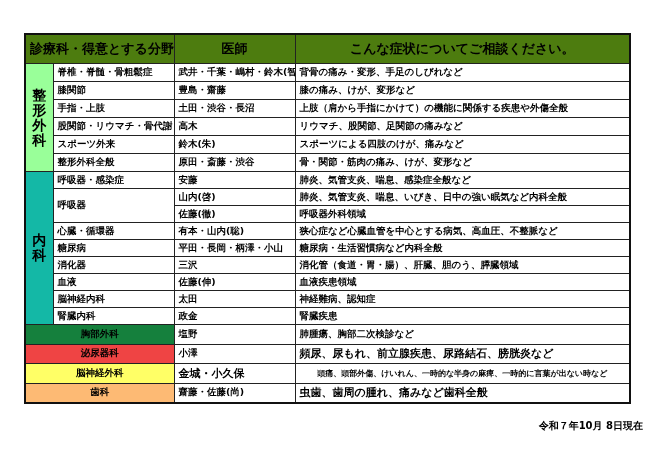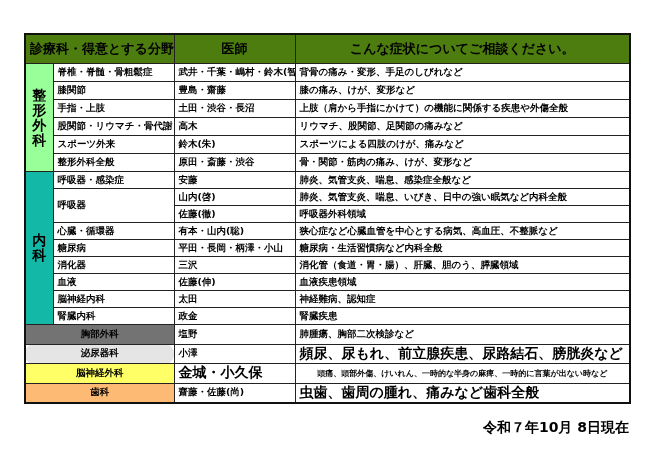--- a/index.html
+++ b/index.html
@@ -10,27 +10,27 @@
   table.sched td, table.sched th { border:1px solid #222; padding:0 4px; white-space:nowrap; overflow:hidden; }
   table.sched { border:2px solid #111; }
   th { background:#4d7c0f; font-size:13px; height:28px; text-align:center; }
   .side { text-align:center; padding:0; font-size:14px; line-height:15px; white-space:normal !important; }
   .side-ortho { background:#99ff99; }
   .side-int { background:#14b8a6; }
   tr.r18 td { height:17px; }
   tr.r17 td { height:16px; }
   tr.r19 td { height:18.5px; }
   .dept { text-align:center; }
-  .c-chest { background:#737373;margin-top:9px; }
-  .c-uro { background:#e5e5e5;border-radius:9px; }
+  .c-chest { background:#15803d;margin-top:9px; }
+  .c-uro { background:#ef4444; }
   .c-neuro { background:#ffff66;margin-left:12px; }
   .c-dent { background:#fdba74; }
   .small { font-size:8px;text-align:center; }
-  .big { font-size:14px; }
-  .date { position:absolute; right:20px; top:419px; font-size:14px; font-weight:bold; }
+  .big { font-size:11px; }
+  .date { position:absolute; right:6px; top:419px; font-size:10px; font-weight:bold; }
 </style>
 </head>
 <body>
 
 <table class="sched">
   <colgroup>
     <col style="width:28px">
       <col style="width:121px">
       <col style="width:121px">
       <col style="width:335px">

